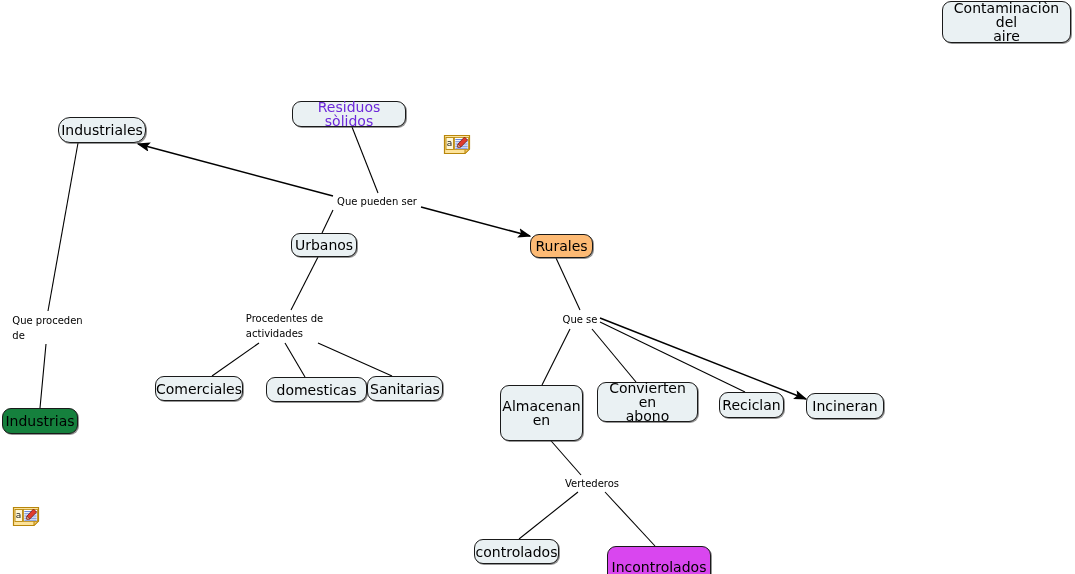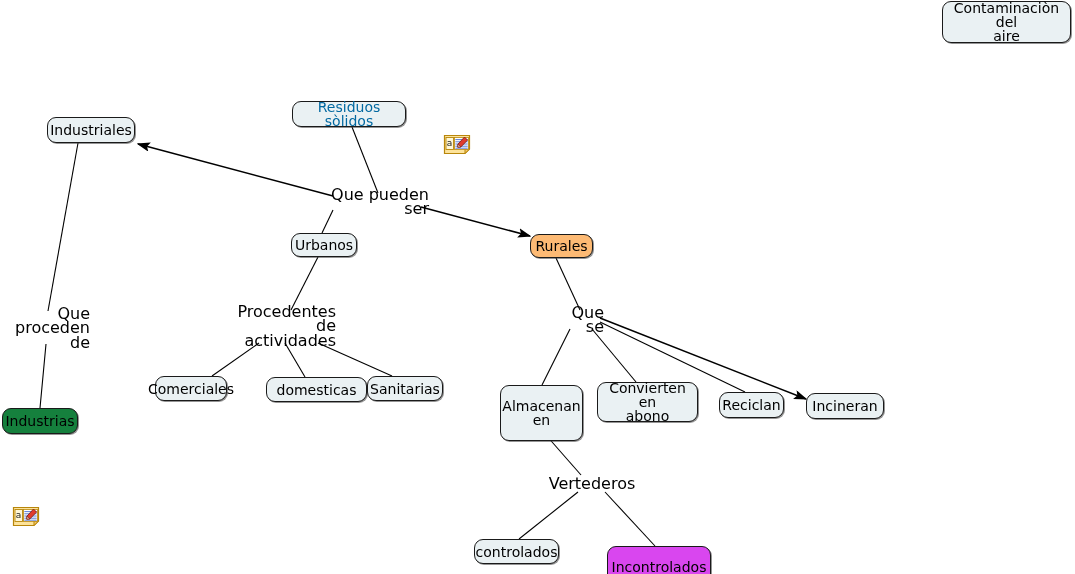--- a/index.html
+++ b/index.html
@@ -40,23 +40,23 @@
     display: flex;
     align-items: center;
     justify-content: center;
     padding: 5px 7px;
     white-space: pre-line;
     box-shadow: 1px 1px 0 rgba(60,60,60,0.55);
   }
   .linklabel {
     position: absolute;
     color: #000000;
-    font-size: 16px;
+    font-size: 10px;
     line-height: 14.5px;
-    text-align: right;
+    text-align: left;
     background: transparent;
     white-space: pre-line;
     display: flex;
     align-items: center;
     justify-content: center;
   }
   .noteicon {
     position: absolute;
     width: 28px;
     height: 22px;
@@ -89,26 +89,26 @@
         <line x1="600" y1="322" x2="745" y2="392" stroke="#000000" stroke-width="1.1"></line>
         <line x1="600" y1="318" x2="806" y2="399" stroke="#000000" stroke-width="1.5" marker-end="url(#arrowhead)"></line>
         <line x1="538" y1="426" x2="581" y2="475" stroke="#000000" stroke-width="1.1"></line>
         <line x1="578" y1="492" x2="519" y2="539" stroke="#000000" stroke-width="1.1"></line>
         <line x1="605" y1="492" x2="655" y2="546" stroke="#000000" stroke-width="1.1"></line>
       </g>
   </svg>
   <div id="node-layer">
       <div class="node" style="left: 942px; top: 1px; width: 129px; height: 42px; background: rgb(234, 241, 243); border-color: rgb(26, 26, 26); color: rgb(0, 0, 0);">Contaminaciòn del
 aire</div>
-      <div class="node" style="left: 292px; top: 101px; width: 114px; height: 26px; background: rgb(234, 241, 243); border-color: rgb(26, 26, 26); color: #0369a1;">Residuos sòlidos</div>
-      <div class="node" style="left: 47px; top: 117px; width: 88px; height: 26px; background: rgb(234, 241, 243); border-color: rgb(26, 26, 26); color: rgb(0, 0, 0);">Industriales</div>
+      <div class="node" style="left: 292px; top: 101px; width: 114px; height: 26px; background: rgb(234, 241, 243); border-color: rgb(26, 26, 26); color: #6d28d9;">Residuos sòlidos</div>
+      <div class="node" style="left: 58px; top: 117px; width: 88px; height: 26px; background: rgb(234, 241, 243); border-color: rgb(26, 26, 26); color: rgb(0, 0, 0); border-radius: 12px;">Industriales</div>
       <div class="node" style="left: 291px; top: 233px; width: 66px; height: 24px; background: rgb(234, 241, 243); border-color: rgb(26, 26, 26); color: rgb(0, 0, 0);">Urbanos</div>
       <div class="node" style="left: 530px; top: 234px; width: 63px; height: 24px; background: #fdba74; border-color: rgb(26, 26, 26); color: rgb(0, 0, 0);">Rurales</div>
       <div class="node" style="left: 2px; top: 408px; width: 76px; height: 26px; background: #15803d; border-color: rgb(26, 26, 26); color: rgb(0, 0, 0);">Industrias</div>
-      <div class="node" style="left: 155px; top: 376px; width: 72px; height: 25px; background: rgb(234, 241, 243); border-color: rgb(26, 26, 26); color: rgb(0, 0, 0);">Comerciales</div>
+      <div class="node" style="left: 155px; top: 376px; width: 88px; height: 25px; background: rgb(234, 241, 243); border-color: rgb(26, 26, 26); color: rgb(0, 0, 0);">Comerciales</div>
       <div class="node" style="left: 266px; top: 377px; width: 101px; height: 25px; background: rgb(234, 241, 243); border-color: rgb(26, 26, 26); color: rgb(0, 0, 0);">domesticas</div>
       <div class="node" style="left: 367px; top: 376px; width: 76px; height: 25px; background: rgb(234, 241, 243); border-color: rgb(26, 26, 26); color: rgb(0, 0, 0);">Sanitarias</div>
       <div class="node" style="left: 500px; top: 385px; width: 83px; height: 56px; background: rgb(234, 241, 243); border-color: rgb(26, 26, 26); color: rgb(0, 0, 0);">Almacenan
 en</div>
       <div class="node" style="left: 597px; top: 382px; width: 101px; height: 40px; background: rgb(234, 241, 243); border-color: rgb(26, 26, 26); color: rgb(0, 0, 0);">Convierten en
 abono</div>
       <div class="node" style="left: 719px; top: 392px; width: 65px; height: 26px; background: rgb(234, 241, 243); border-color: rgb(26, 26, 26); color: rgb(0, 0, 0);">Reciclan</div>
       <div class="node" style="left: 806px; top: 393px; width: 78px; height: 26px; background: rgb(234, 241, 243); border-color: rgb(26, 26, 26); color: rgb(0, 0, 0);">Incineran</div>
       <div class="node" style="left: 474px; top: 539px; width: 85px; height: 25px; background: rgb(234, 241, 243); border-color: rgb(26, 26, 26); color: rgb(0, 0, 0);">controlados</div>
       <div class="node" style="left: 607px; top: 546px; width: 104px; height: 42px; background: #d946ef; border-color: rgb(26, 26, 26); color: rgb(0, 0, 0);">Incontrolados</div>

